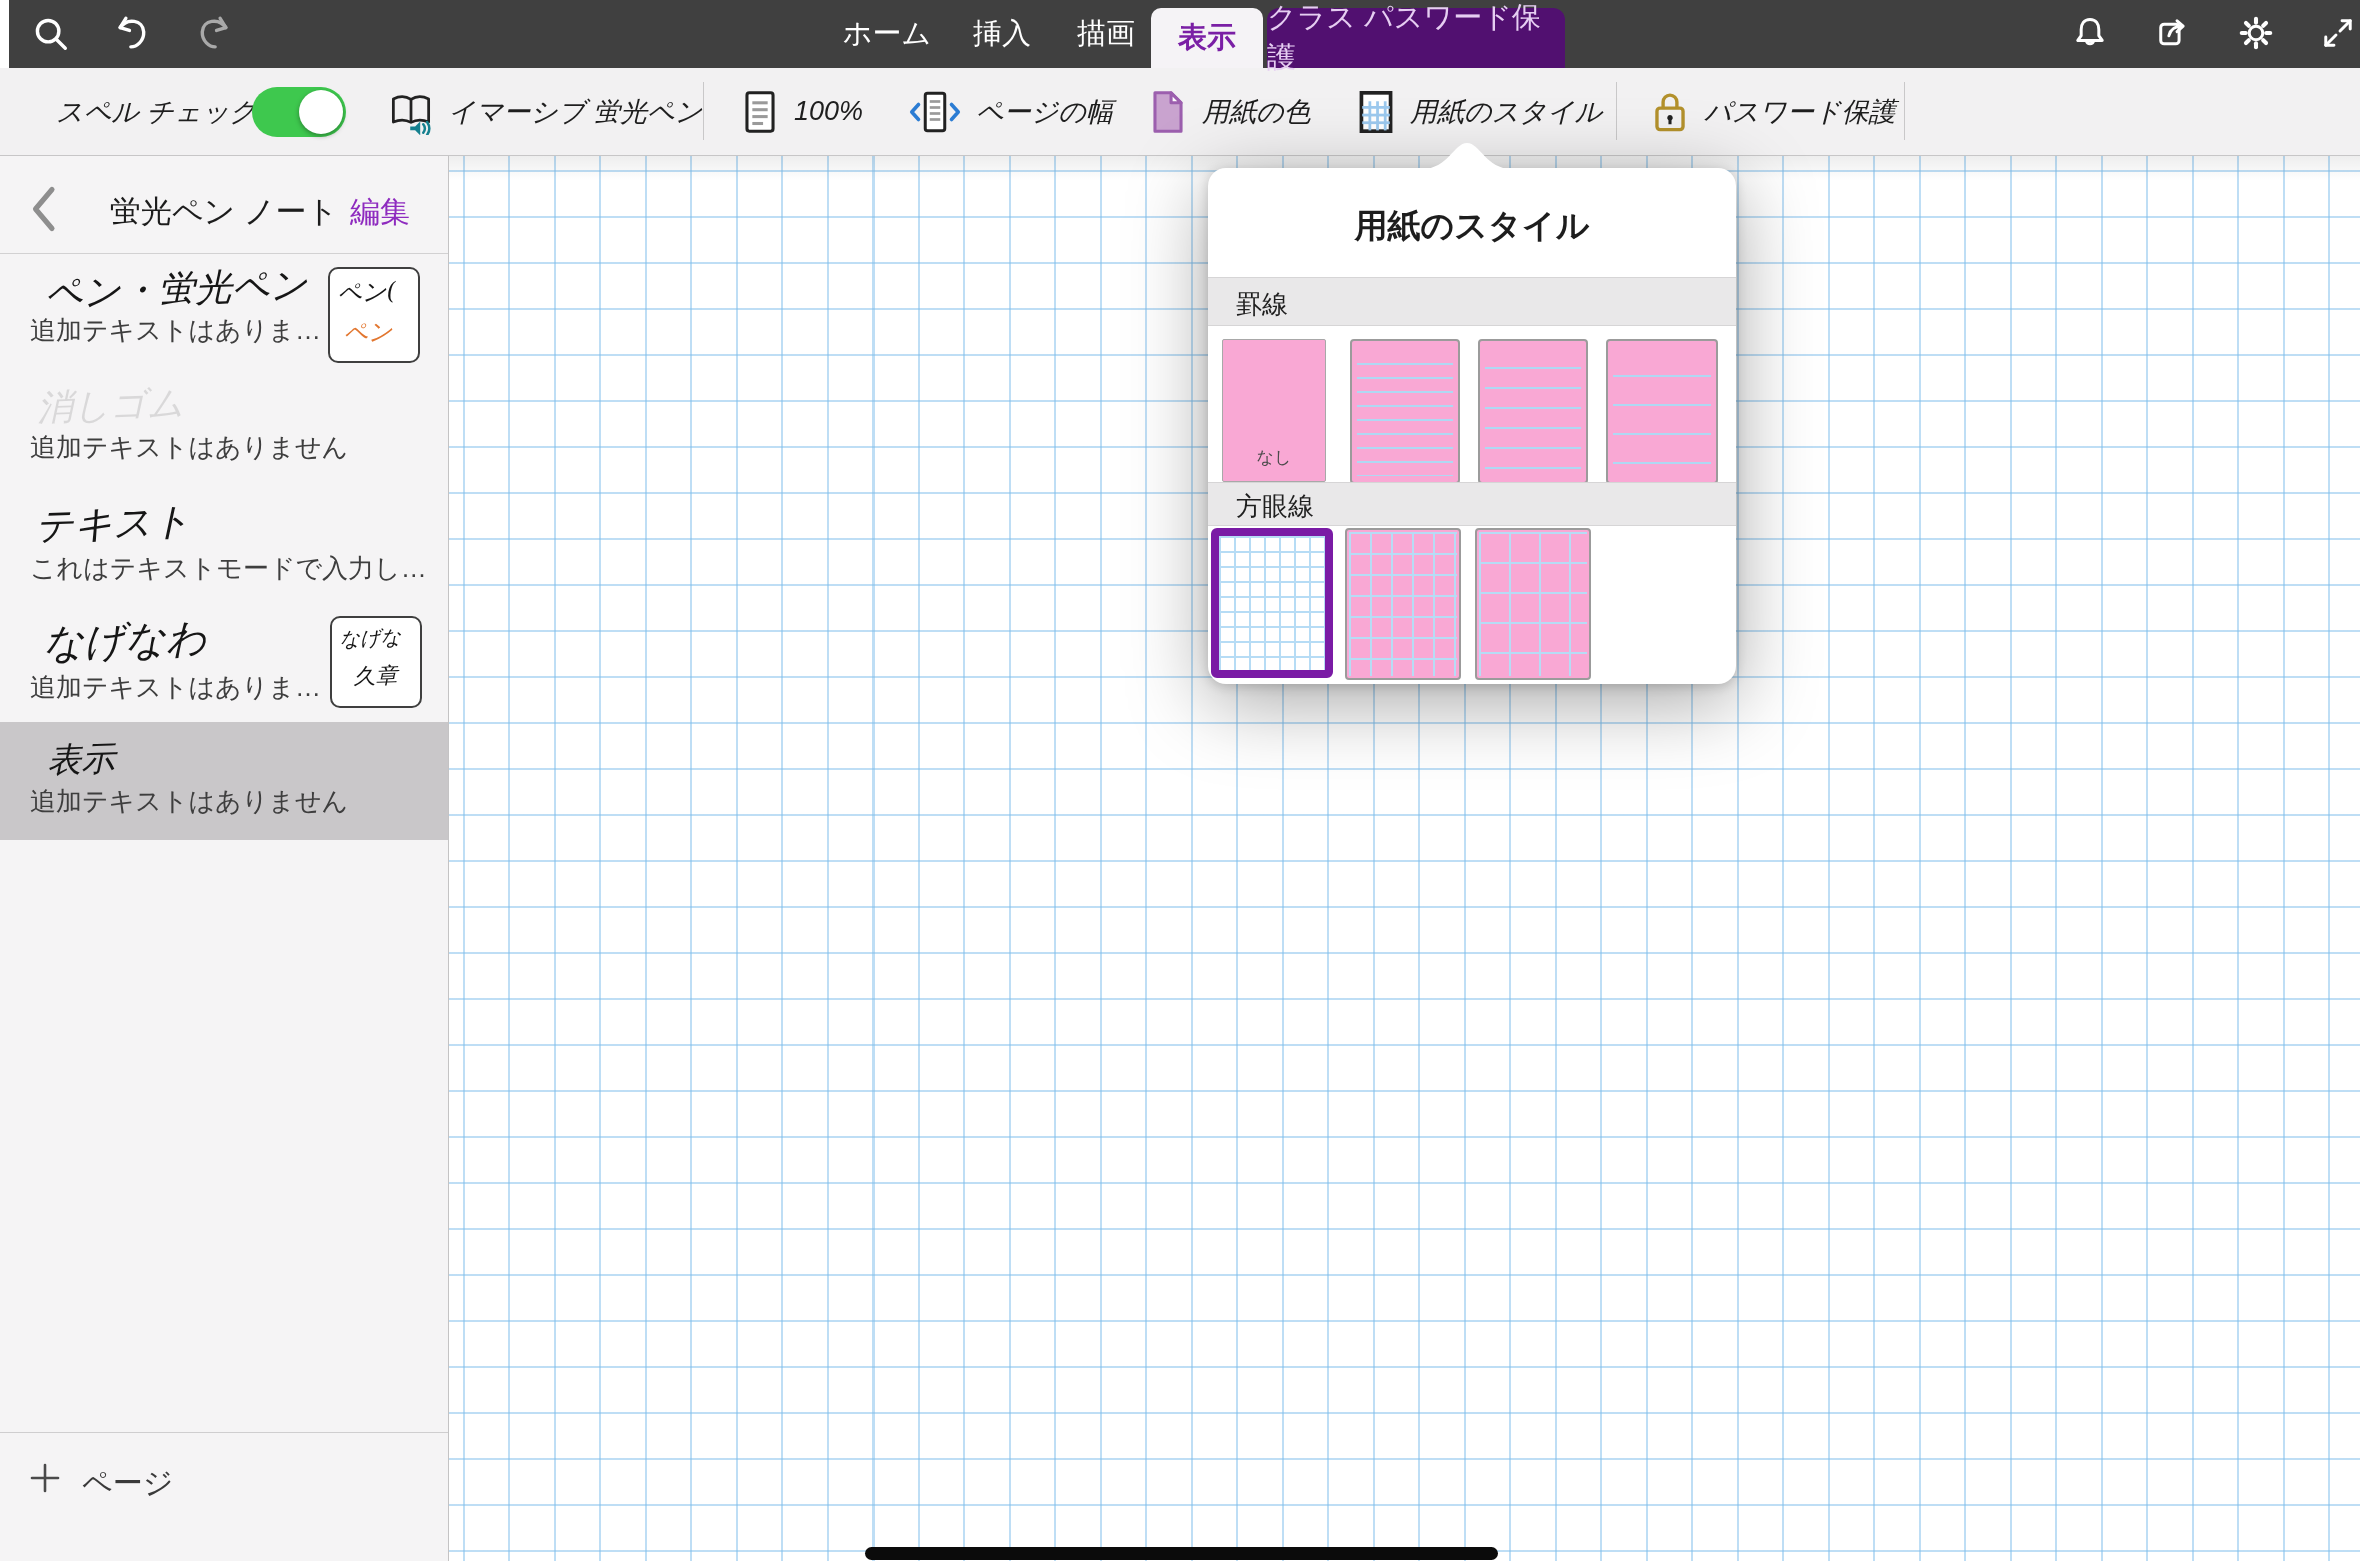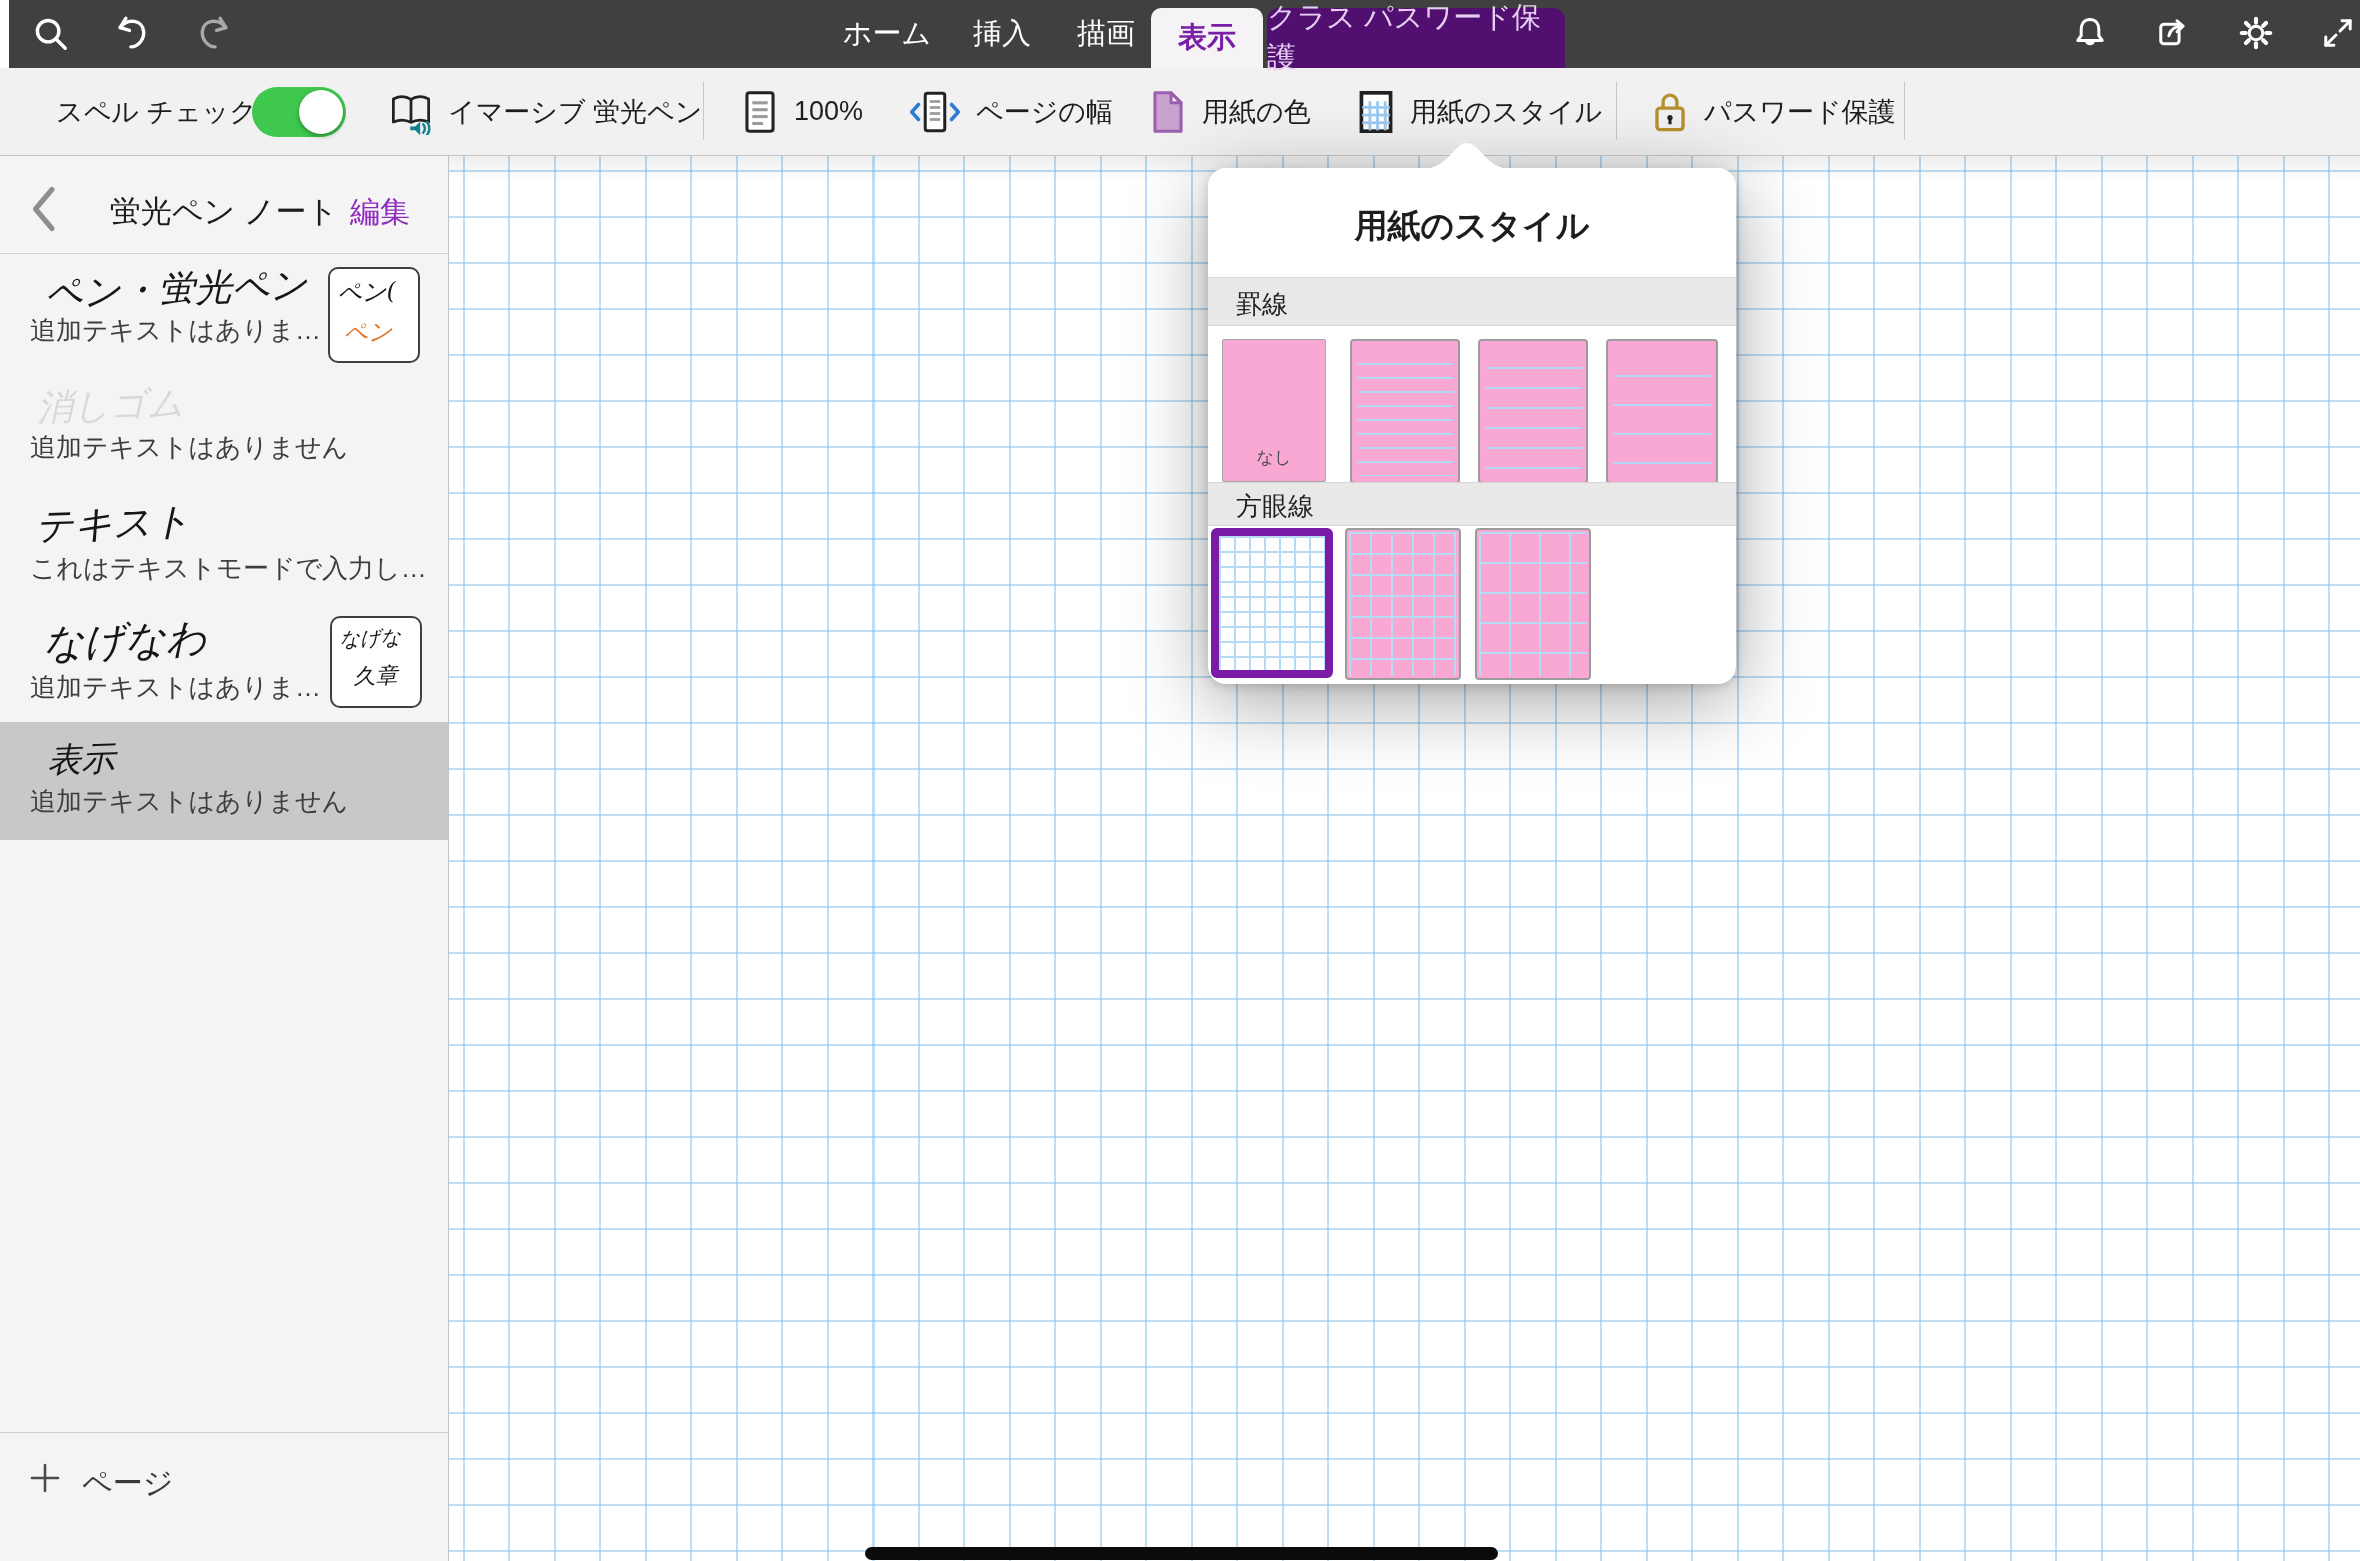--- a/index.html
+++ b/index.html
@@ -15,21 +15,21 @@
              color:#fff;font-size:29px;}
   #tab-view{position:absolute;left:1142px;top:8px;width:112px;height:60px;background:#F5F3F6;
             border-radius:10px 10px 0 0;display:flex;align-items:center;justify-content:center;
             color:#7A1FA5;font-size:29px;font-weight:bold;}
   #tab-class{position:absolute;left:1258px;top:8px;width:298px;height:60px;background:#511070;
              border-radius:12px 12px 0 0;display:flex;align-items:center;justify-content:center;
              color:#E6CEF2;font-size:29px;}
 
   
   #ribbon{left:0;top:68px;width:2360px;height:87px;background:#F2F1F2;border-bottom:1px solid #C7C6C7;z-index:30;}
-  .rb-item{position:absolute;top:0;height:87px;display:flex;align-items:center;gap:14px;color:#1E1E1E;font-size:27px;white-space:nowrap;}
+  .rb-item{position:absolute;top:0;height:87px;display:flex;align-items:center;gap:14px;color:#1E1E1E;font-size:27px;white-space:nowrap;font-style:italic;}
   .rb-div{position:absolute;top:14px;height:58px;width:1px;background:#C9C8C9;}
   #toggle{position:absolute;left:252px;top:19px;width:94px;height:50px;border-radius:25px;background:#3EC84E;}
   #toggle .knob{position:absolute;right:3px;top:3px;width:44px;height:44px;border-radius:50%;background:#fff;
                 box-shadow:0 2px 5px rgba(0,0,0,.35);}
   .rb-ic{flex:0 0 auto;display:block;}
 
   
   #sidebar{left:0;top:155px;width:448px;height:1406px;background:#F5F4F5;border-right:1px solid #C4C3C4;z-index:20;}
   .sb-hdr-title{position:absolute;left:0;top:36px;width:100%;text-align:center;font-size:31px;color:#1C1C1C;font-weight:500;}
   .sb-edit{position:absolute;right:38px;top:37px;font-size:30px;color:#8E2BBF;}

